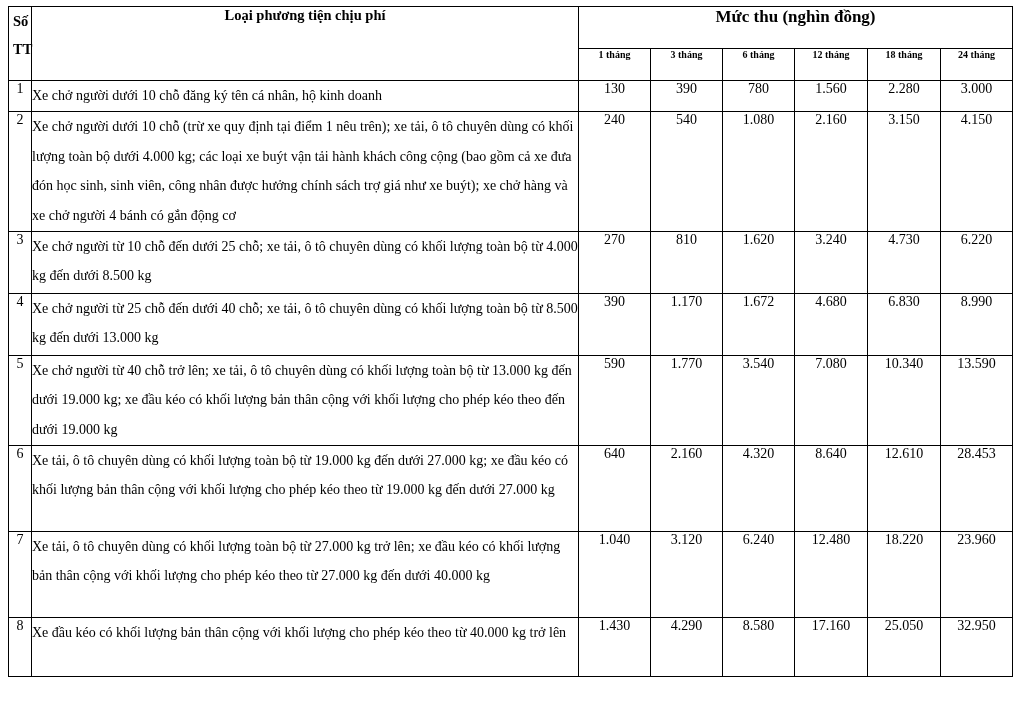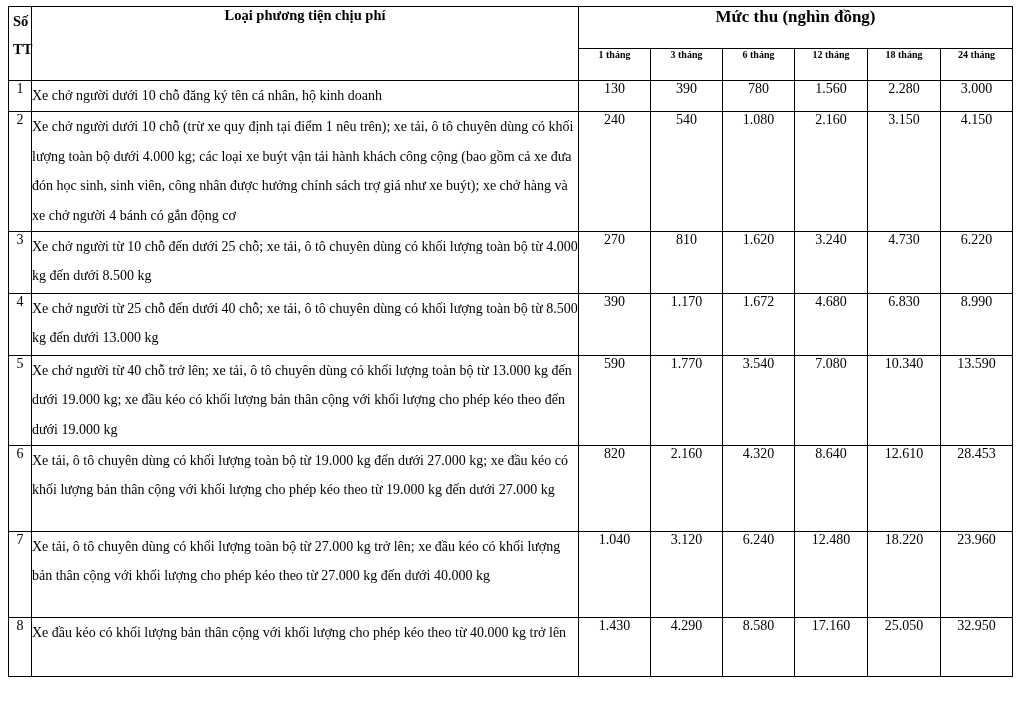--- a/index.html
+++ b/index.html
@@ -196,21 +196,21 @@
         <td class="num">590</td>
         <td class="num">1.770</td>
         <td class="num">3.540</td>
         <td class="num">7.080</td>
         <td class="num">10.340</td>
         <td class="num">13.590</td>
       </tr>
       <tr class="r6">
         <td class="stt">6</td>
         <td class="desc">Xe tải, ô tô chuyên dùng có khối lượng toàn bộ từ 19.000 kg đến dưới 27.000 kg; xe đầu kéo có khối lượng bản thân cộng với khối lượng cho phép kéo theo từ 19.000 kg đến dưới 27.000 kg</td>
-        <td class="num">820</td>
+        <td class="num">640</td>
         <td class="num">2.160</td>
         <td class="num">4.320</td>
         <td class="num">8.640</td>
         <td class="num">12.610</td>
         <td class="num">28.453</td>
       </tr>
       <tr class="r7">
         <td class="stt">7</td>
         <td class="desc">Xe tải, ô tô chuyên dùng có khối lượng toàn bộ từ 27.000 kg trở lên; xe đầu kéo có khối lượng bản thân cộng với khối lượng cho phép kéo theo từ 27.000 kg đến dưới 40.000 kg</td>
         <td class="num">1.040</td>

